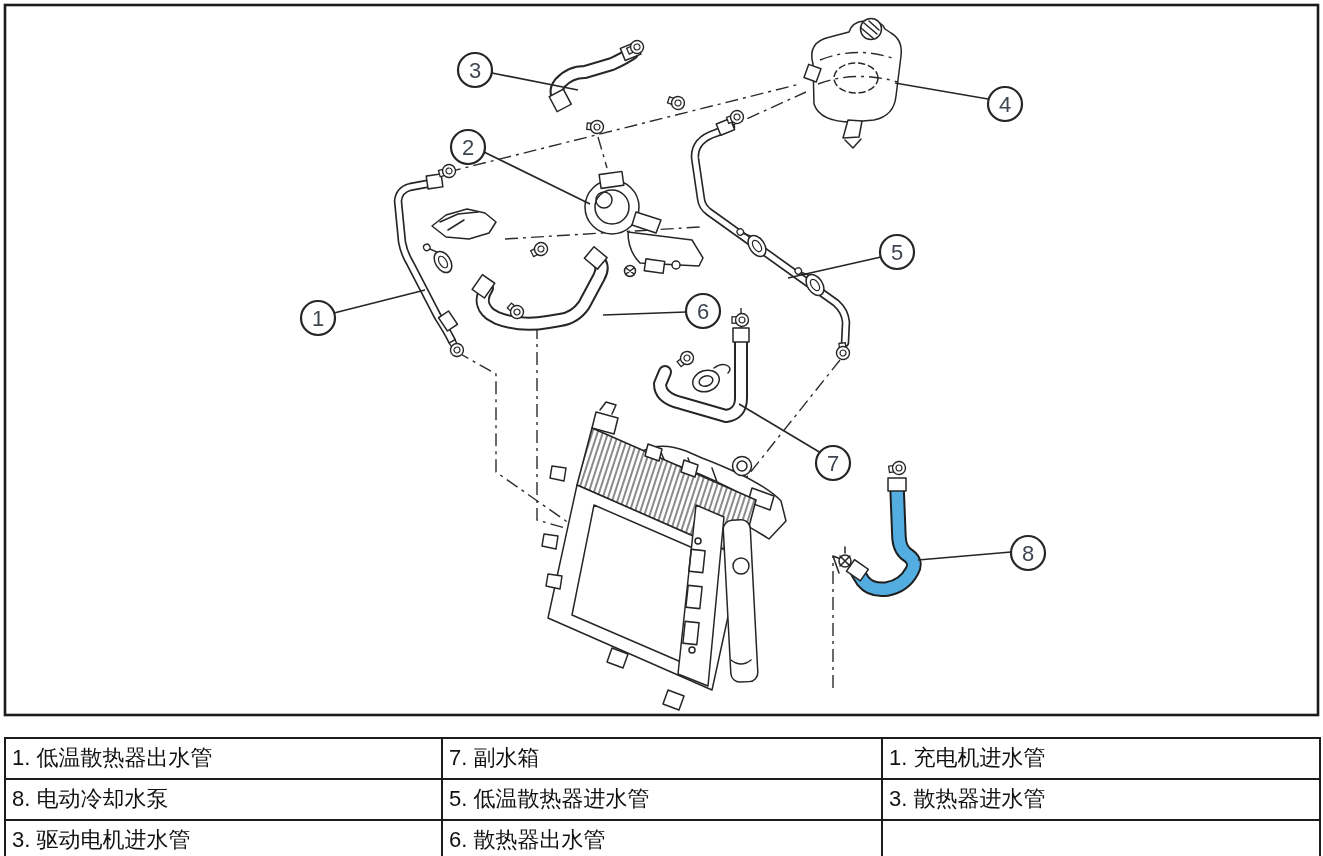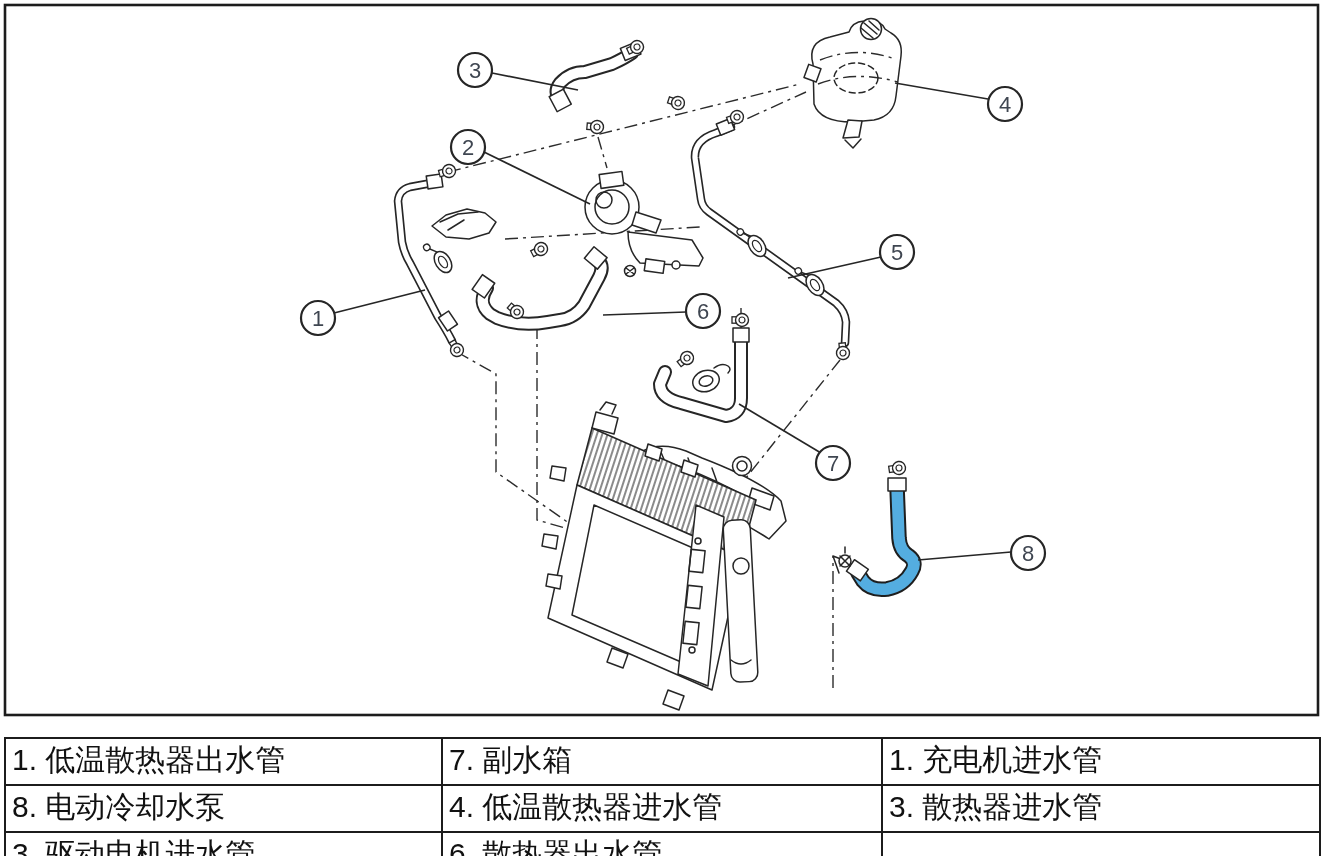--- a/index.html
+++ b/index.html
@@ -4,21 +4,21 @@
 <style>
   html,body{margin:0;padding:0;background:#ffffff;}
   .page{position:relative;width:1323px;height:856px;background:#fff;overflow:hidden;
         font-family:"Liberation Sans","DejaVu Sans",sans-serif;}
   .figure-wrap{position:absolute;left:0;top:0;width:1323px;height:730px;}
   svg{display:block;}
   
   .parts-table{position:absolute;left:4px;top:737px;width:1315px;border-collapse:collapse;
                table-layout:fixed;background:#fff;}
   .parts-table td{border:2.5px solid #1c1c1c;height:35px;padding:1px 6px 3px 6px;
-                  font-size:30px;color:#111;vertical-align:middle;white-space:nowrap;
+                  font-size:22px;color:#111;vertical-align:middle;white-space:nowrap;
                   overflow:hidden;}
   .parts-table col.c1{width:437px;} .parts-table col.c2{width:440px;} .parts-table col.c3{width:438px;}
   
   .thin{fill:none;stroke:#262626;stroke-width:1.5;stroke-linejoin:round;stroke-linecap:round;}
   .wfill{fill:#ffffff;stroke:#262626;stroke-width:1.5;stroke-linejoin:round;}
   .pipeO{fill:none;stroke:#262626;stroke-width:8.5;stroke-linecap:round;stroke-linejoin:round;}
   .pipeI{fill:none;stroke:#ffffff;stroke-width:5.2;stroke-linecap:round;stroke-linejoin:round;}
   .hoseO{fill:none;stroke:#262626;stroke-width:14;stroke-linecap:round;stroke-linejoin:round;}
   .hoseI{fill:none;stroke:#ffffff;stroke-width:10;stroke-linecap:round;stroke-linejoin:round;}
   .dash{fill:none;stroke:#2c2c2c;stroke-width:1.4;stroke-dasharray:13 5 3 5;}
@@ -245,21 +245,21 @@
         <col class="c3">
       </colgroup>
     <tbody>
       <tr>
         <td>1. 低温散热器出水管</td>
         <td>7. 副水箱</td>
         <td>1. 充电机进水管</td>
       </tr>
       <tr>
         <td>8. 电动冷却水泵</td>
-        <td>4. 低温散热器进水管</td>
+        <td>5. 低温散热器进水管</td>
         <td>3. 散热器进水管</td>
       </tr>
       <tr>
         <td>3. 驱动电机进水管</td>
         <td>6. 散热器出水管</td>
         <td></td>
       </tr>
     </tbody>
   </table>
 </div>

